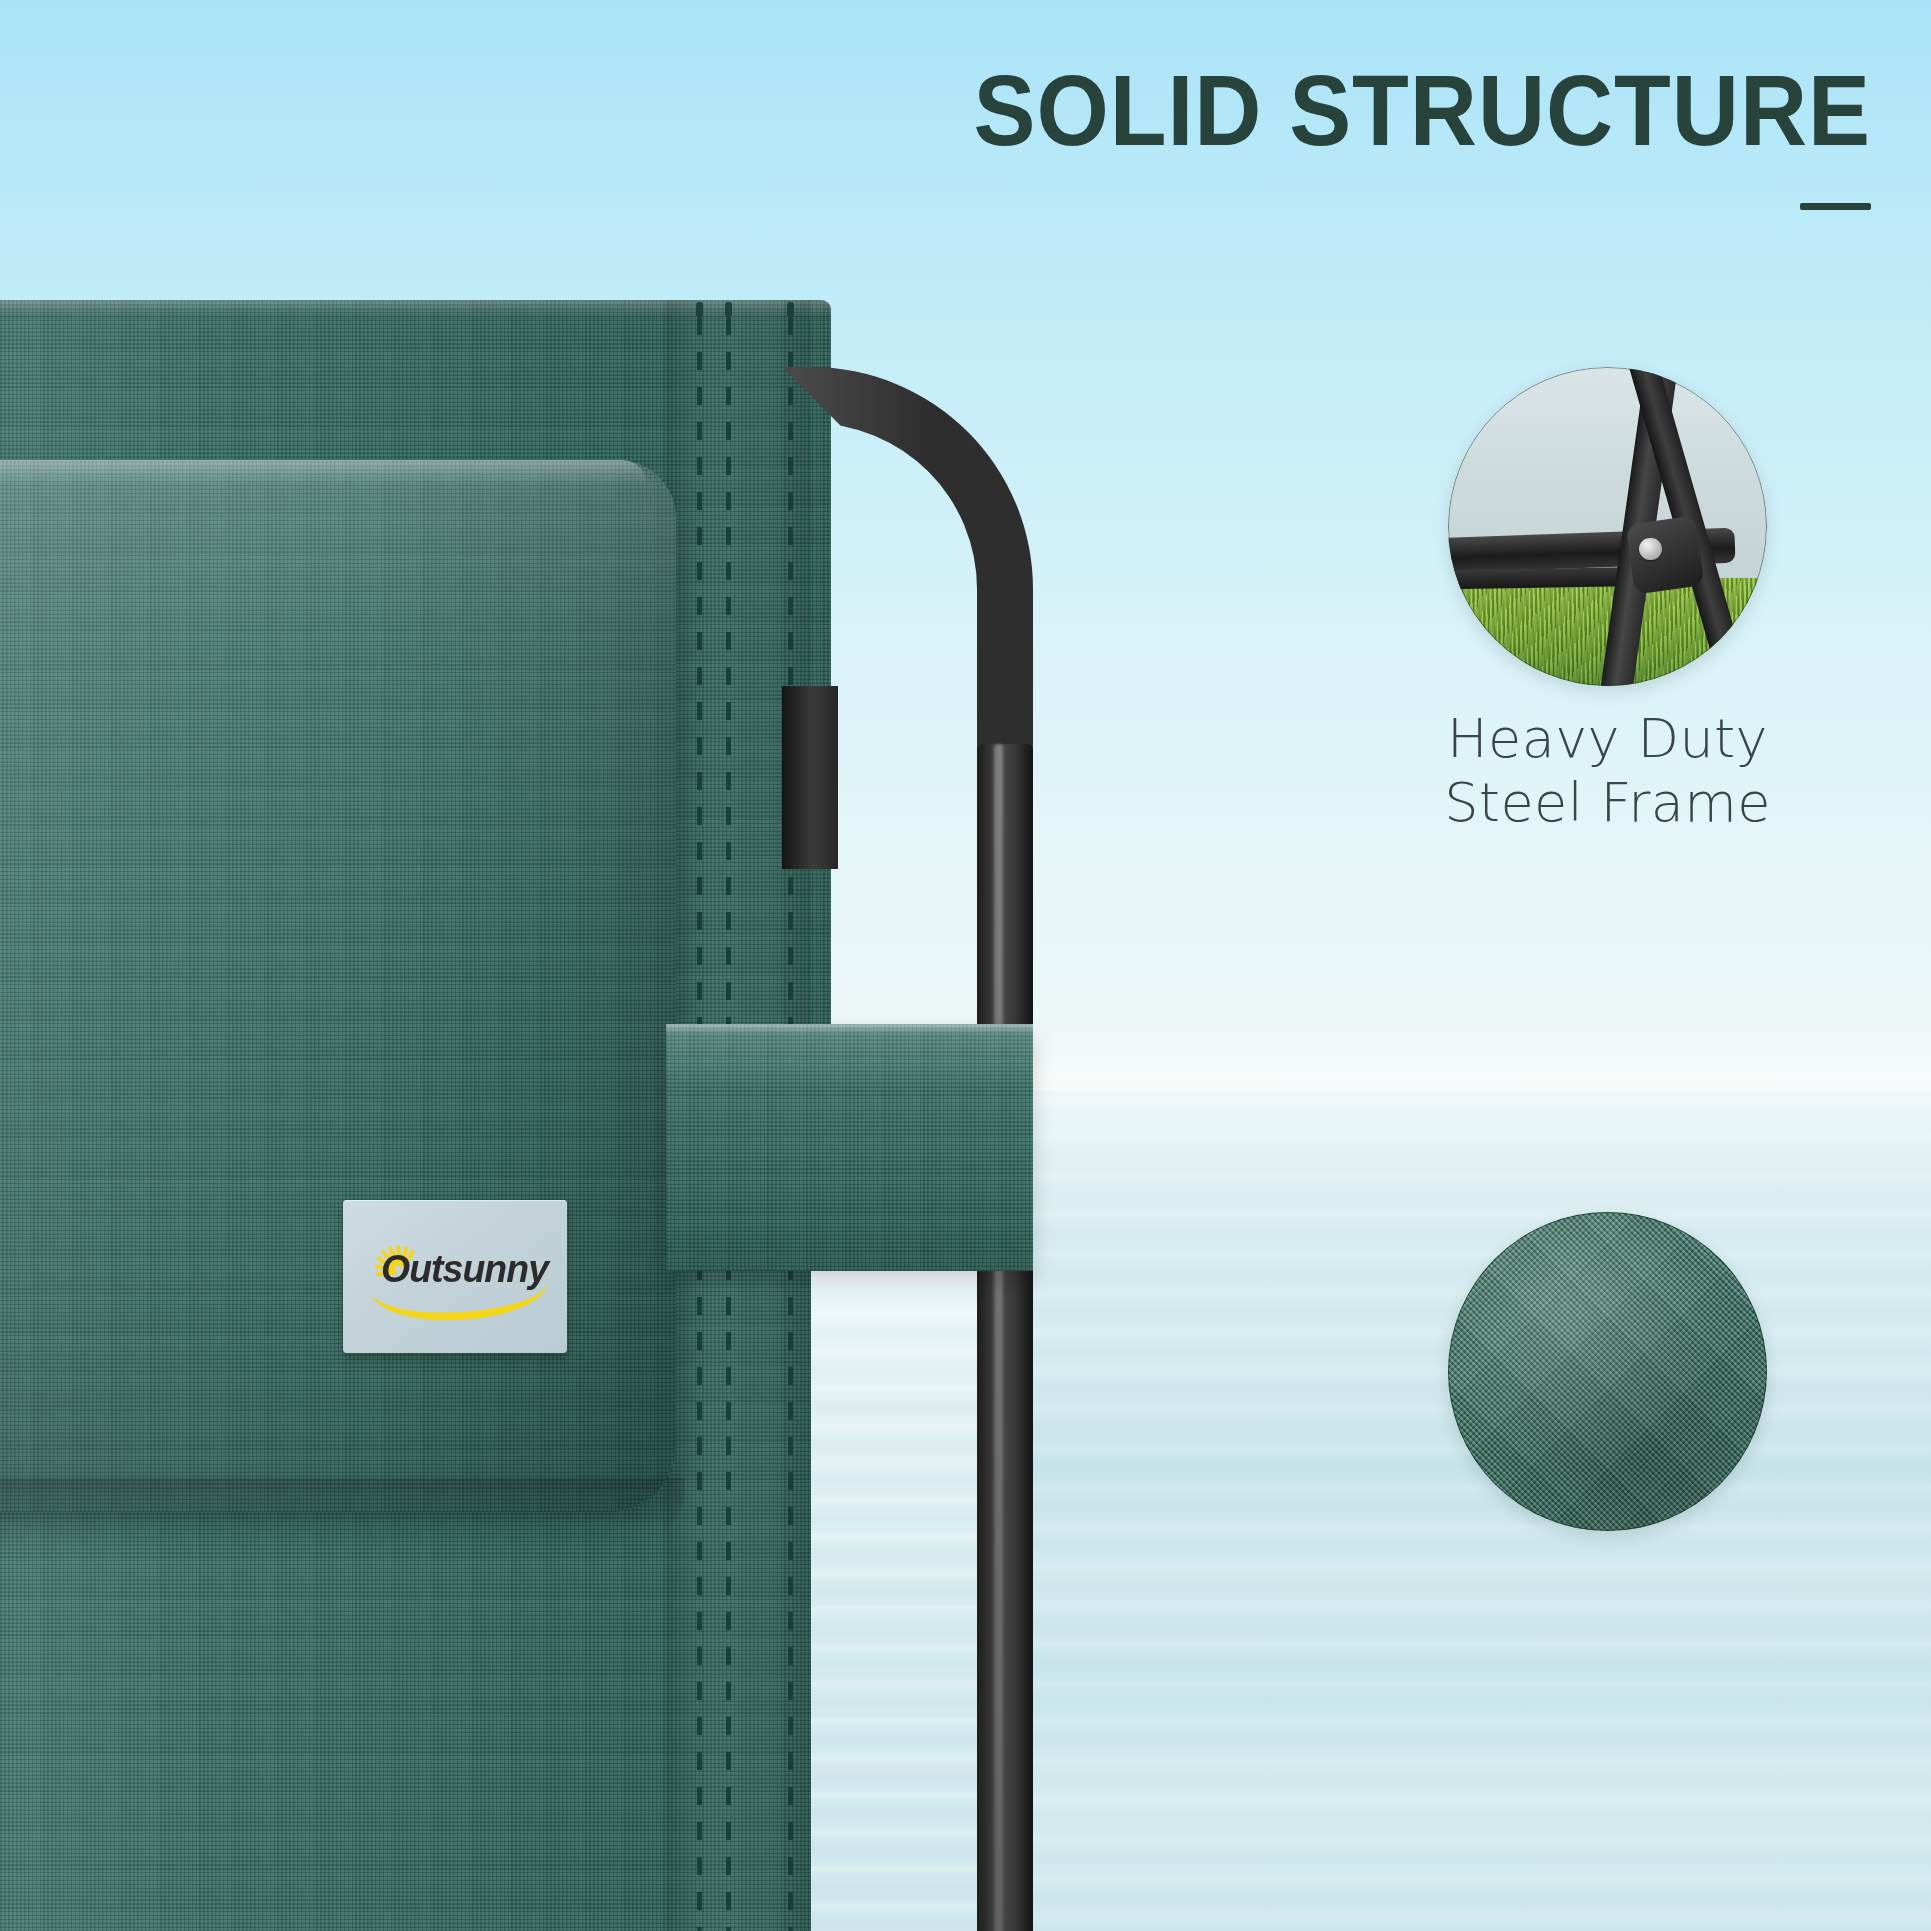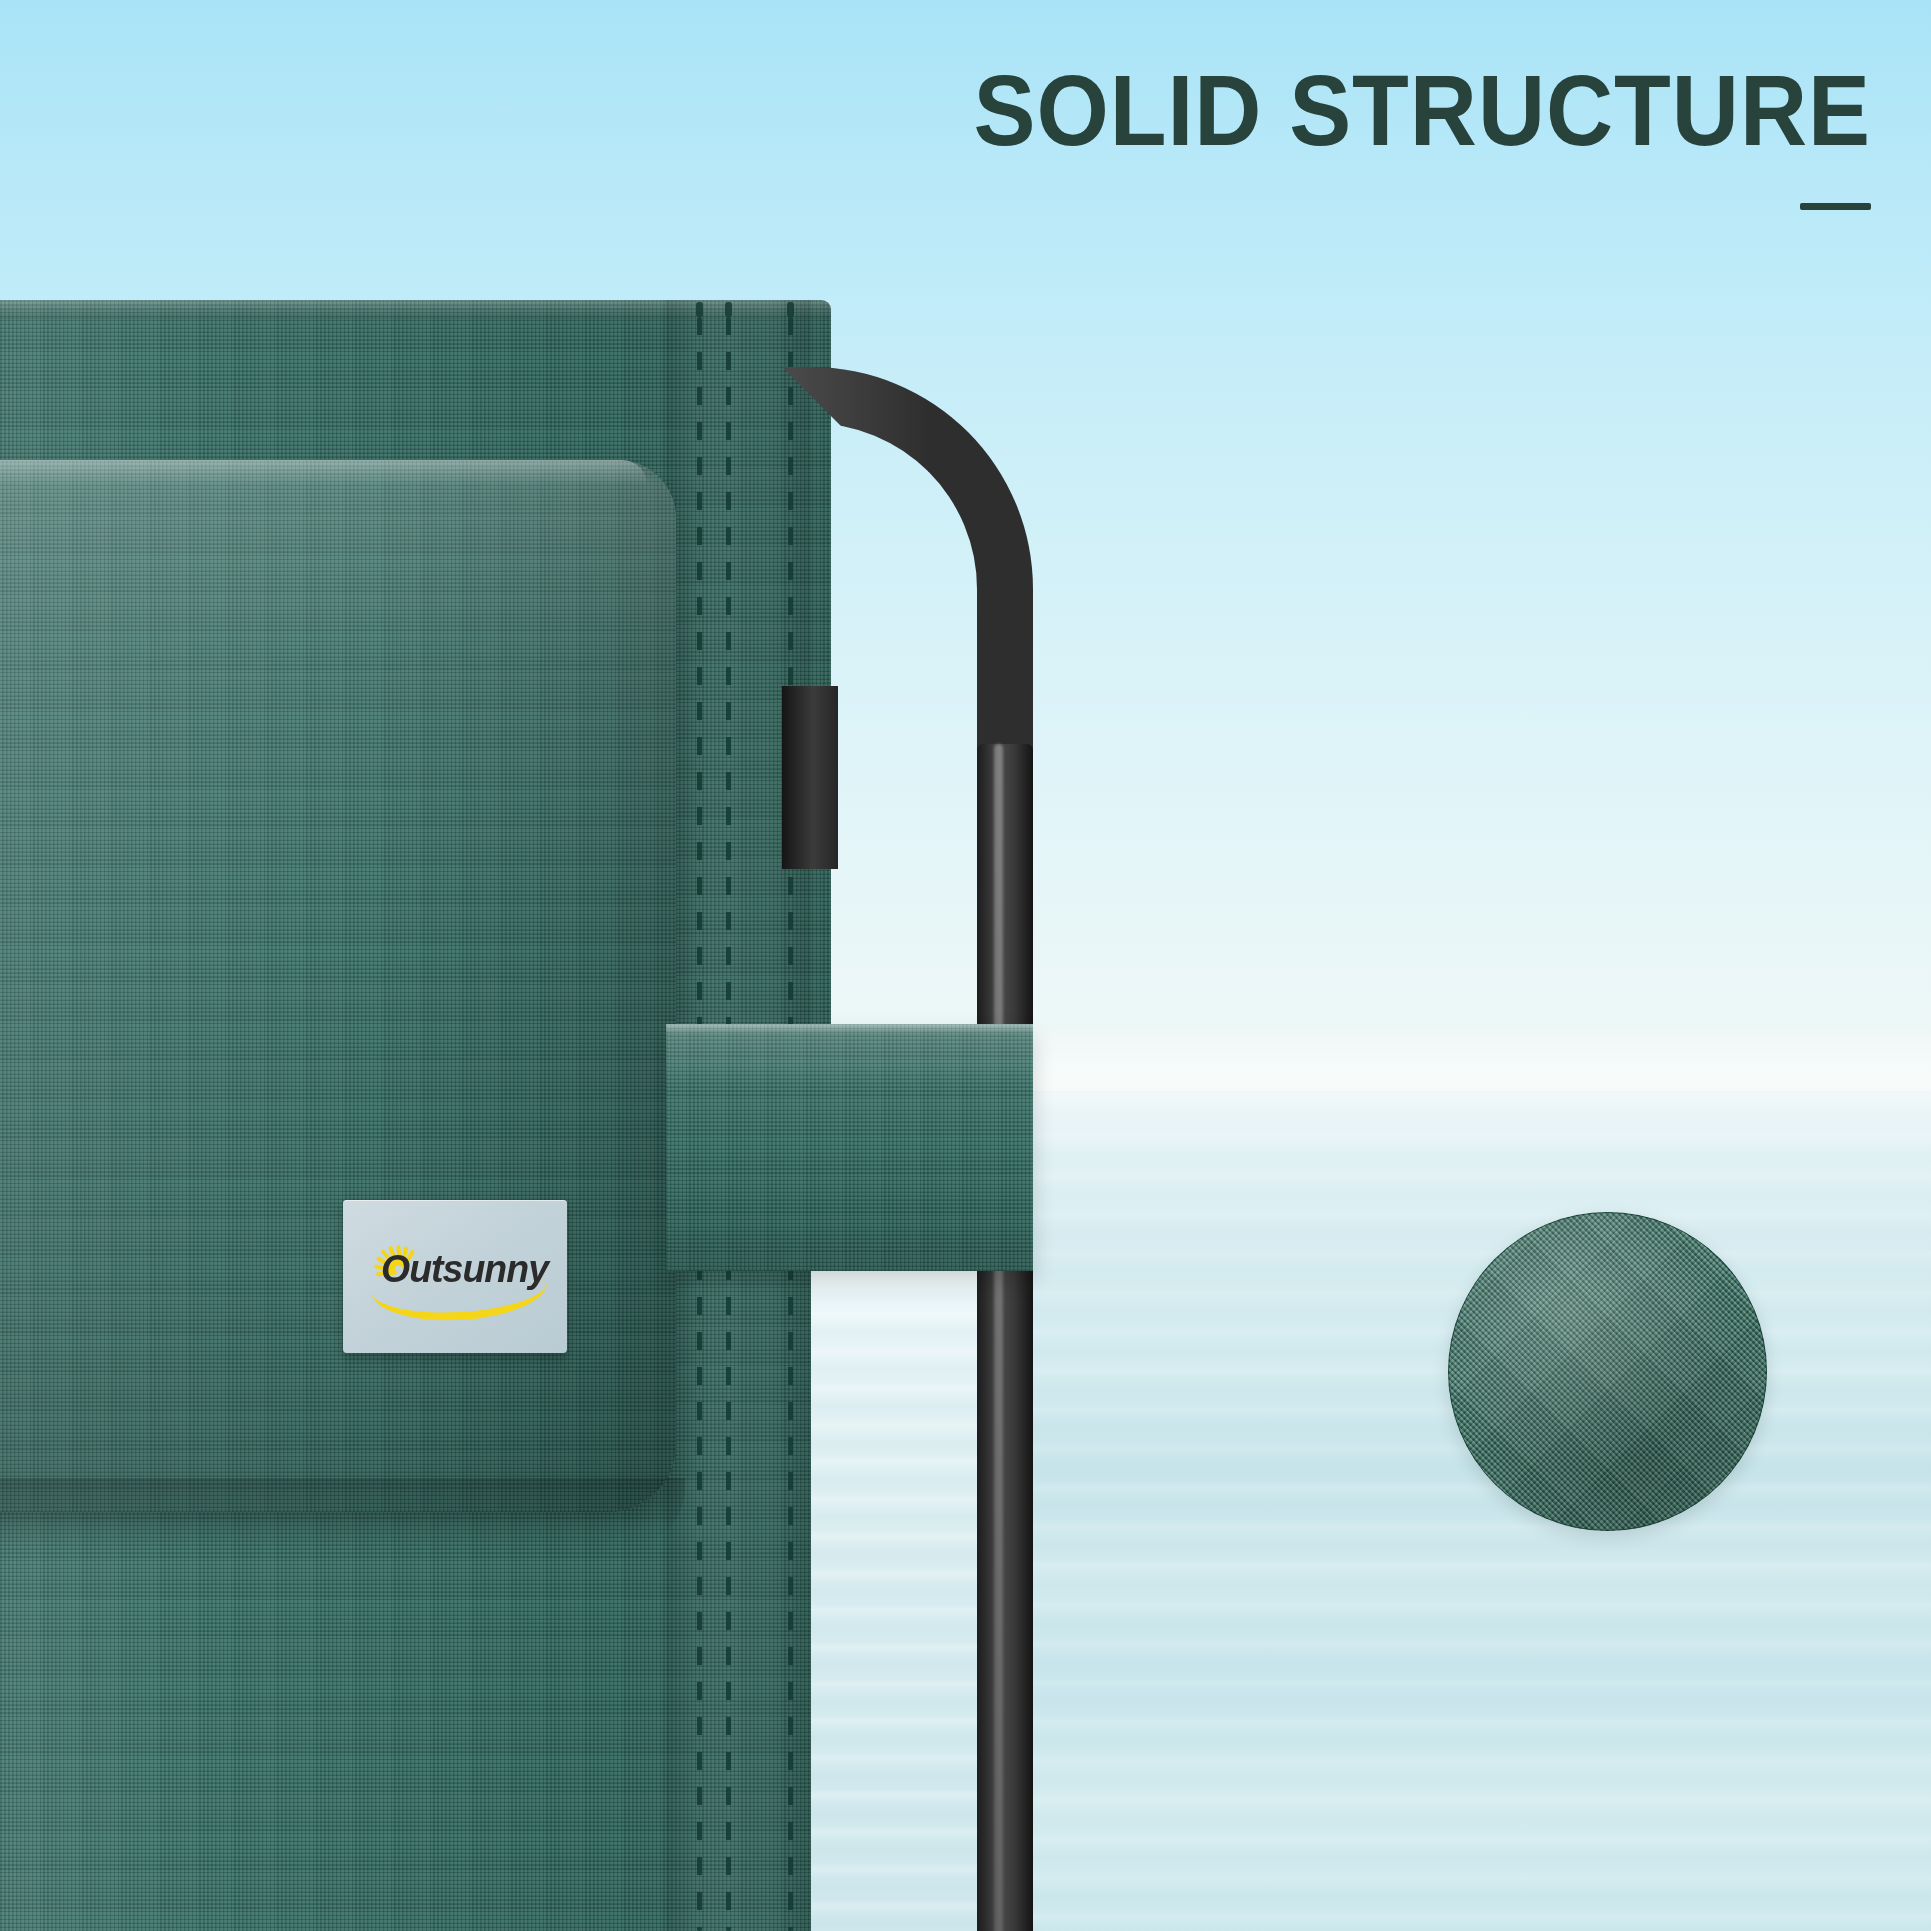--- a/index.html
+++ b/index.html
@@ -352,20 +352,35 @@
             <i style="transform:rotate(30deg)   translateY(-23px)"></i>
           </div>
           <div class="logo-text">Outsunny</div>
           <div class="swoosh"></div>
         </div>
       </div>
     </div>
 
   </div>
 
+  <div class="feature f1">
+    <div class="circle c1">
+      <div class="c1-sky"></div>
+      <div class="c1-grass"></div>
+      <div class="bar-h"></div>
+      <div class="bar-h2"></div>
+      <div class="bar-v"></div>
+      <div class="bar-x"></div>
+      <div class="bracket"></div>
+      <div class="rivet"></div>
+      <div class="ring"></div>
+    </div>
+    <div class="caption">Heavy Duty
+Steel Frame</div>
+  </div>
 
   <div class="feature f2">
     <div class="circle c2">
       <div class="vig"></div>
       <div class="ring"></div>
     </div>
   </div>
 
 </div>
 

